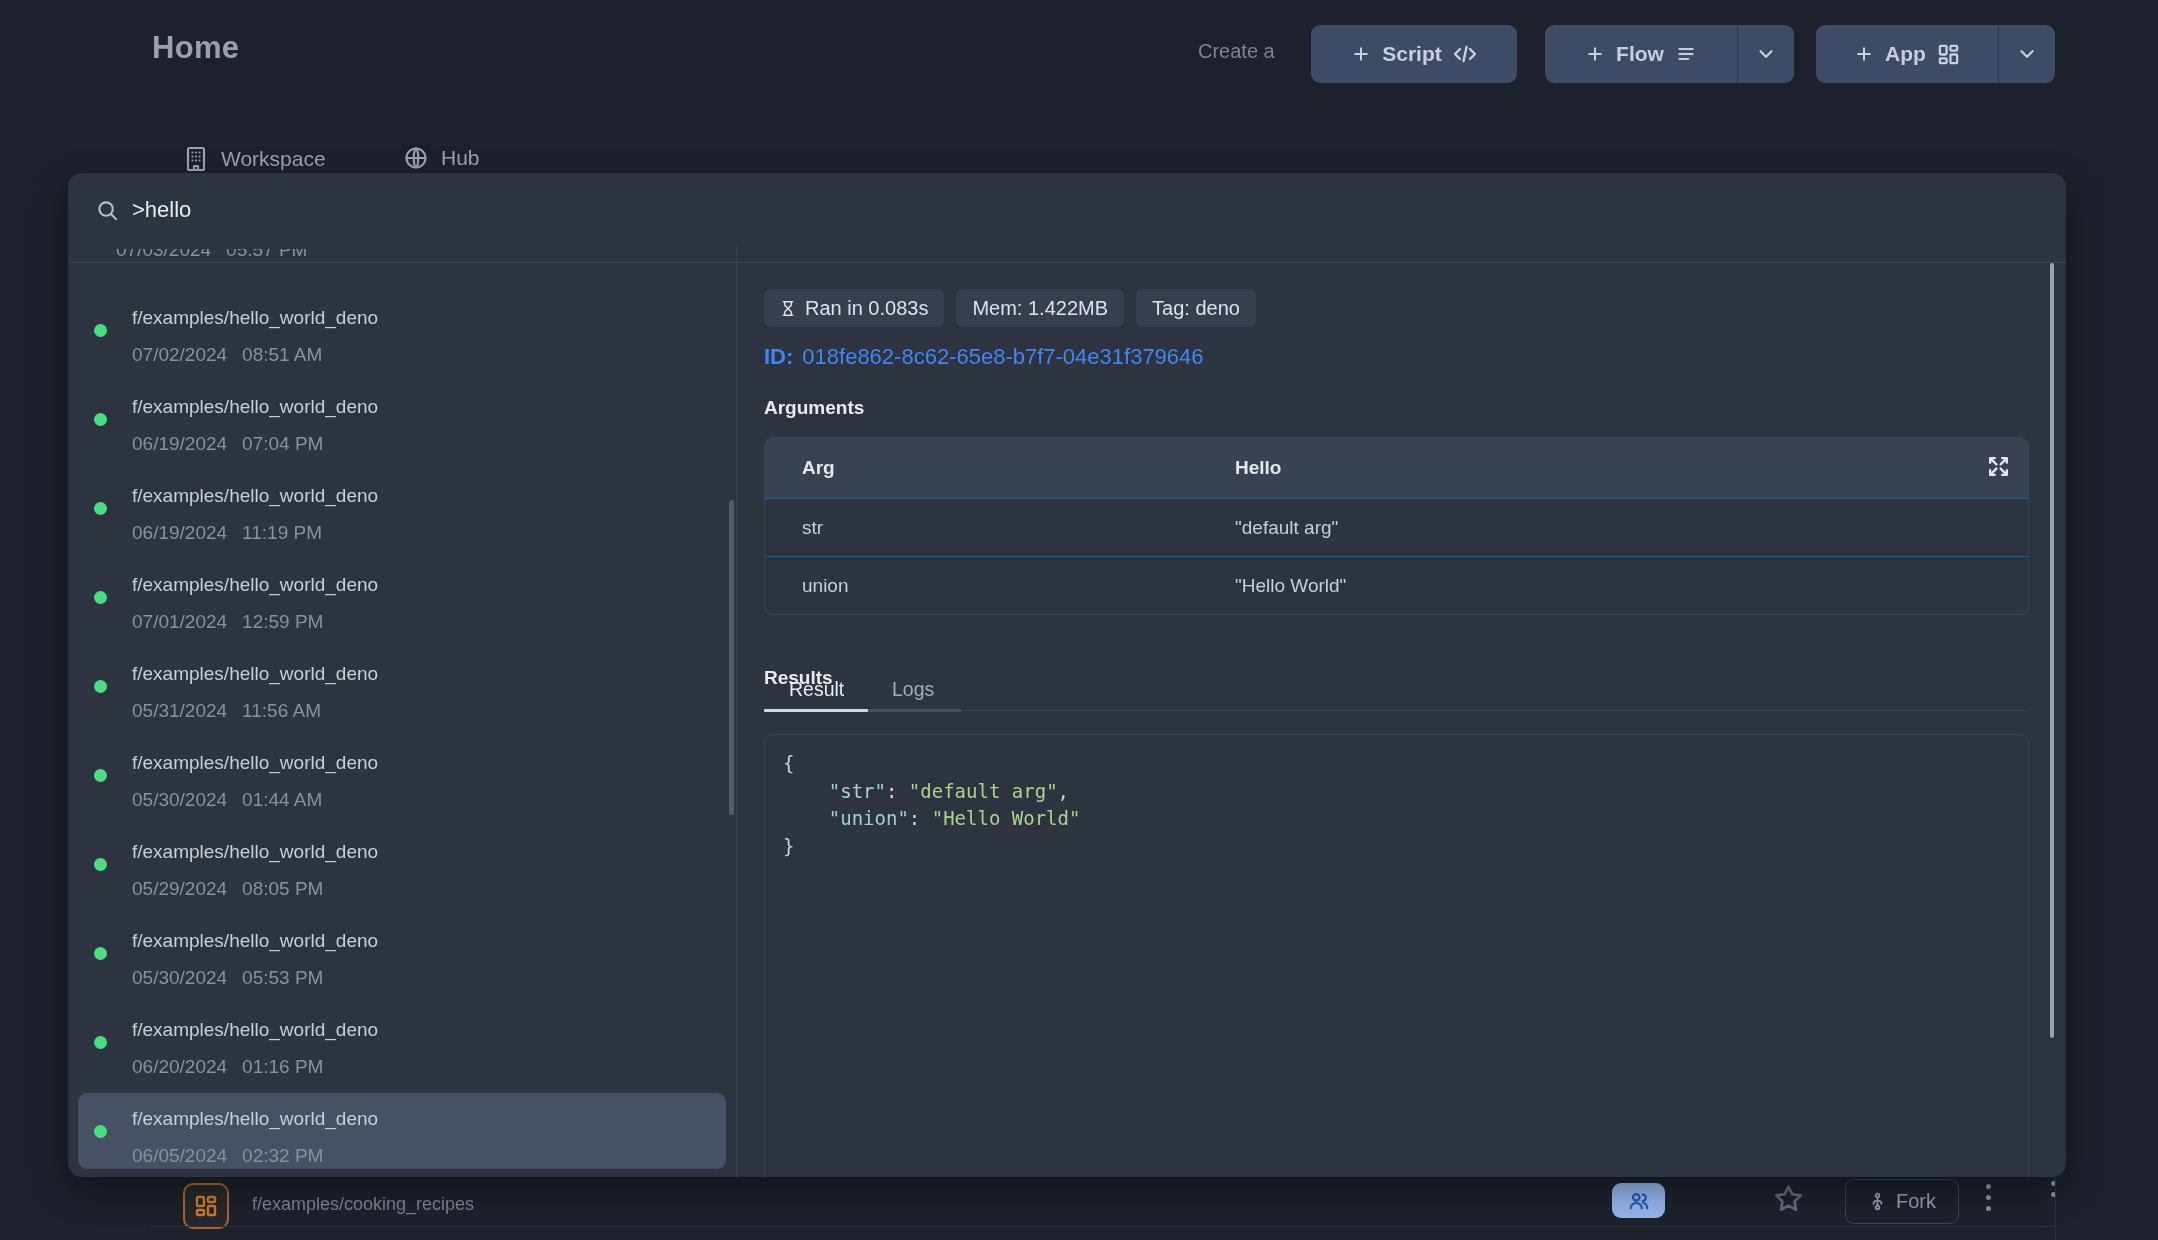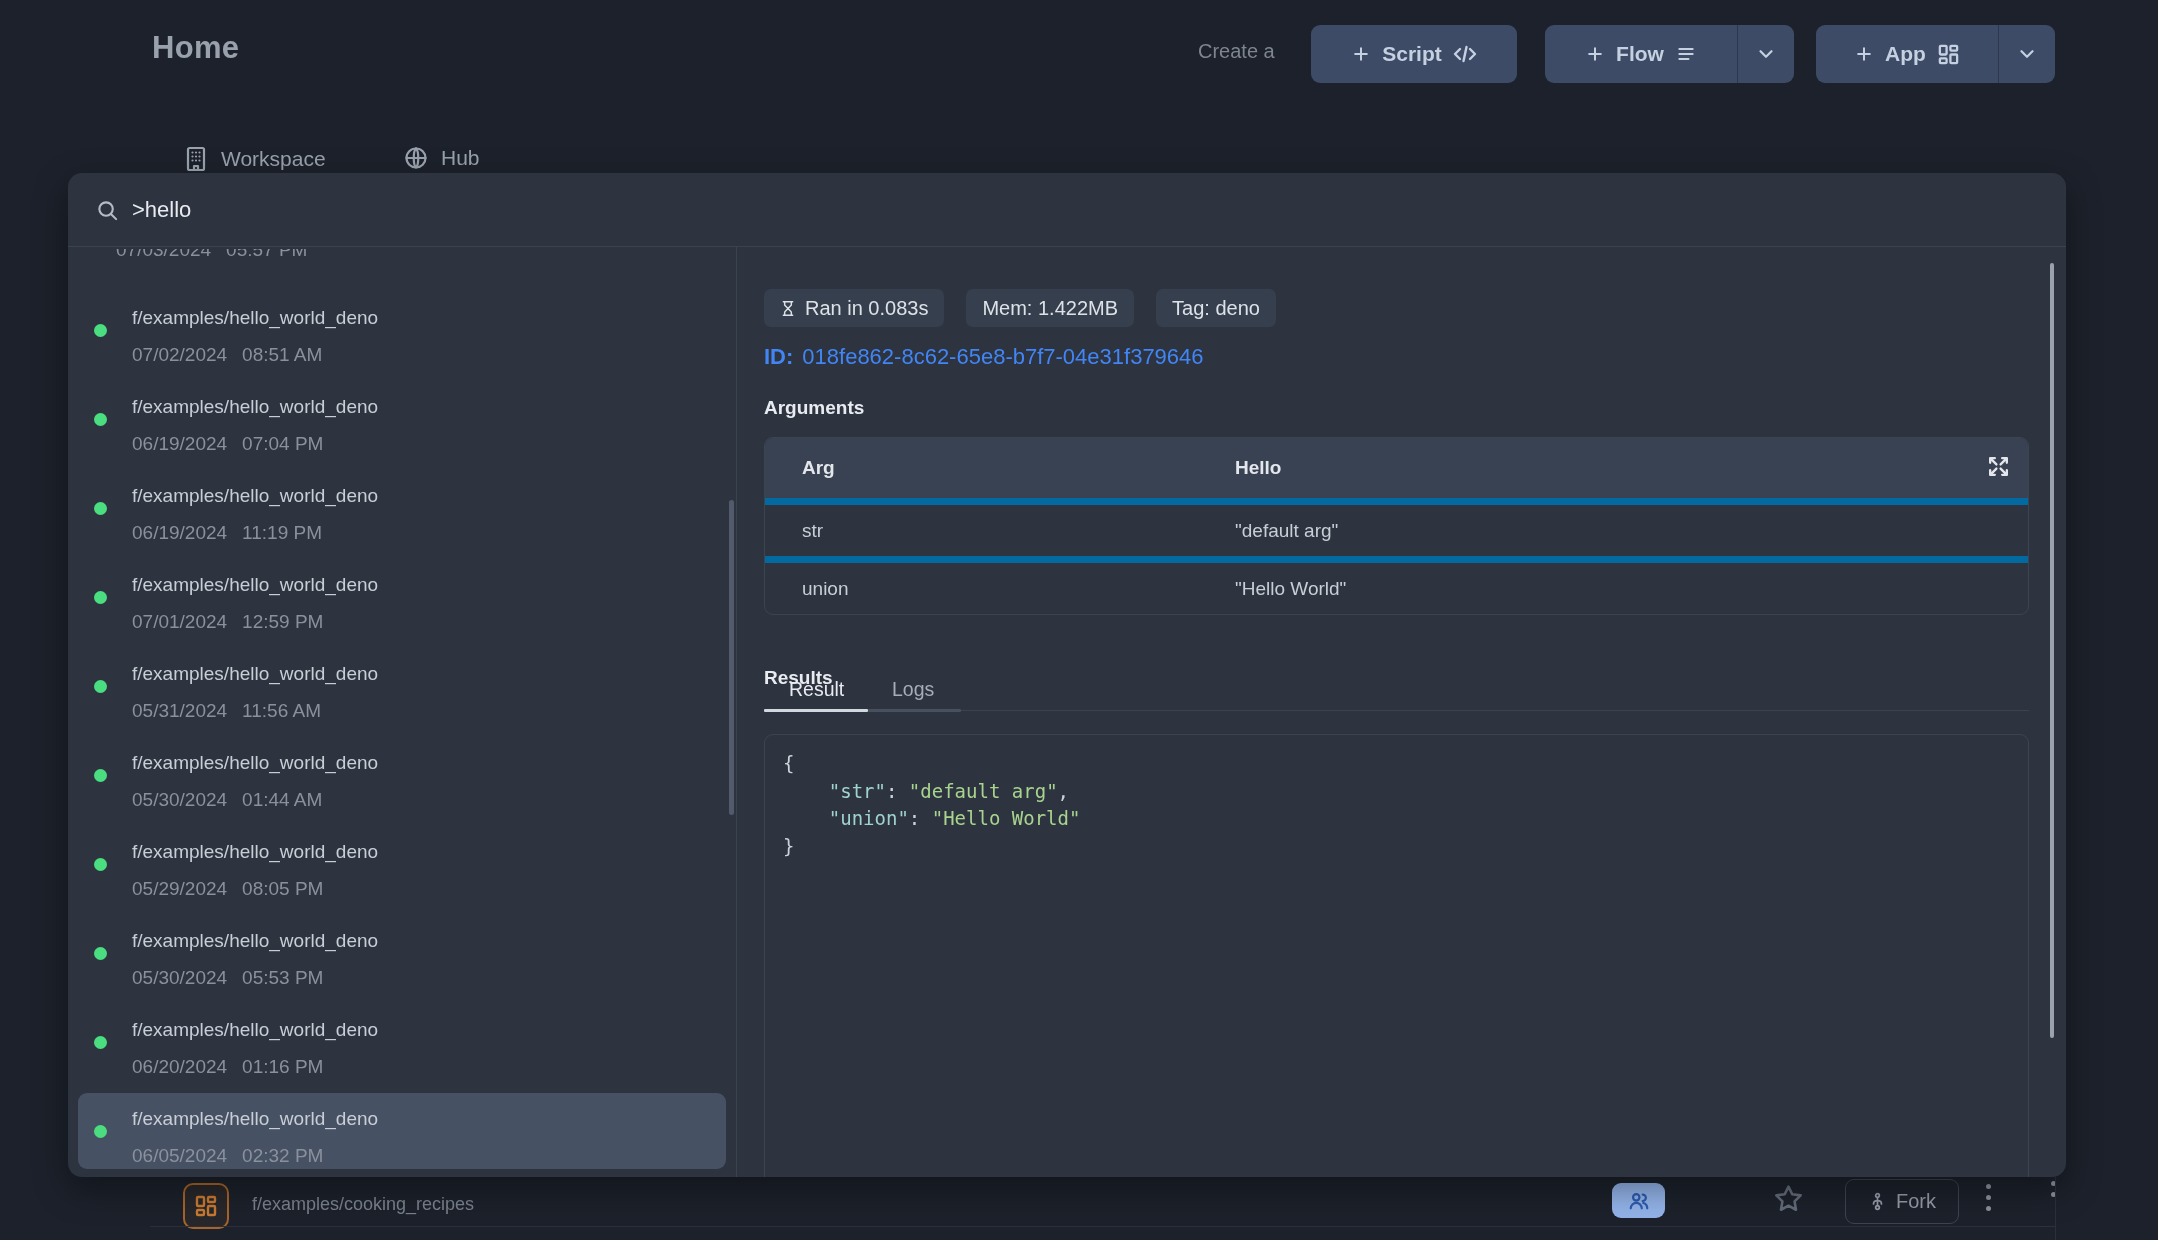--- a/index.html
+++ b/index.html
@@ -40,55 +40,55 @@
   .bg-kebab-far { position:absolute; left:2051px; top:1181px; width:5px; }
   .bg-divider-h { position:absolute; left:150px; top:1226px; width:1905px; height:1px; background:#2a303c; }
   .bg-divider-v { position:absolute; left:2055px; top:1177px; width:1px; height:63px; background:#2a303c; }
 
   
   .overlay {
     position:absolute; left:68px; top:173px; width:1998px; height:1004px;
     background:#2d3440; border-radius:14px; overflow:hidden; z-index:10;
     box-shadow:0 12px 34px rgba(0,0,0,.38);
   }
-  .search-row { position:absolute; left:0; top:0; right:0; height:74px; border-bottom:1px solid #3b4351; }
+  .search-row { position:absolute; left:0; top:0; right:0; height:90px; border-bottom:1px solid #3b4351; }
   .search-row .mag { position:absolute; left:28px; top:26px; }
   .search-input { position:absolute; left:64px; top:0; width:1700px; height:73px; background:transparent; border:none; outline:none;
     color:#e7eaee; font-size:22px; font-family:"Liberation Sans", sans-serif; }
 
   .overlay-body { position:absolute; left:0; top:74px; right:0; bottom:0; display:flex; }
   .run-list { position:relative; width:669px; border-right:1px solid #3b4351; overflow:hidden; }
   .run-partial { position:absolute; left:10px; top:2px; width:648px; height:15px; overflow:hidden; }
   .run-partial .t { position:absolute; left:38px; top:-10px; font-size:19px; color:#8a919d; white-space:nowrap; }
   .run-partial .t .date { margin-right:15px; }
 
   .run-item { position:absolute; left:10px; width:648px; height:76px; border-radius:9px; }
   .run-item.selected { background:#465164; }
   .run-dot { position:absolute; left:16px; top:32px; width:13px; height:13px; border-radius:50%; background:var(--success-green,#4ade80); }
   .run-title { position:absolute; left:54px; top:15px; font-size:19px; color:#c9ced6; }
   .run-time { position:absolute; left:54px; top:52px; font-size:19px; color:#8a919d; }
   .run-time .date { margin-right:15px; }
   .list-scrollthumb { position:absolute; right:2px; top:253px; width:5px; height:315px; border-radius:3px; background:#525b6b; }
 
   .detail { position:relative; flex:1; }
-  .badges { position:absolute; left:27px; top:42px; display:flex; gap:22px; }
+  .badges { position:absolute; left:27px; top:42px; display:flex; gap:12px; }
   .badge { height:38px; padding:0 16px; background:#363f4e; border-radius:7px; display:flex; align-items:center; gap:9px;
     color:#dde2e8; font-size:20px; }
   .id-row { position:absolute; left:27px; top:97px; font-size:22px; color:var(--accent-blue,#4285f4); }
   .id-row .id-label { font-weight:700; margin-right:9px; }
   .section-label { position:absolute; left:27px; font-size:19px; font-weight:700; color:#e8ebf0; }
   .args-label { top:150px; }
   .results-label { top:386px;margin-top:34px; }
 
   .args-table { position:absolute; left:27px; top:190px; width:1265px; border:1px solid #3c4452; border-radius:9px; overflow:hidden; }
   .args-header { position:relative; height:60px; background:#394252; display:flex; align-items:center; font-size:19px; font-weight:700; color:#e3e7ec; }
   .args-header .c1, .args-row .c1 { width:470px; padding-left:37px; }
   .args-header .c2, .args-row .c2 { flex:1; }
   .expand-btn { position:absolute; right:16px; top:14px; width:28px; height:28px; display:flex; align-items:center; justify-content:center; cursor:pointer; }
-  .args-row { height:58px; display:flex; align-items:center; font-size:19px; color:#c9ced6; border-top:7px solid #0369a1; }
+  .args-row { height:58px; display:flex; align-items:center; font-size:19px; color:#c9ced6; border-top:1px solid #0369a1; }
 
   .tabs { position:absolute; left:27px; top:428px; width:1265px; height:36px; border-bottom:1px solid #3b4351; }
   .tab-label { position:absolute; top:3px; font-size:19.5px; }
   .tab-result { left:25px; color:#e8ebf0; }
   .tab-logs { left:128px; color:#a6adb7; }
   .underline-active { position:absolute; left:0; bottom:-2px; width:104px; height:3px; background:#d3d8df; border-radius:1px; }
   .underline-logs { position:absolute; left:104px; bottom:-2px; width:93px; height:3px; background:#46505e; border-radius:1px; }
 
   .code-box { position:absolute; left:27px; top:487px; width:1265px; height:700px; border:1px solid #3c4452; border-radius:9px; padding:15px 18px; }
   .code-box pre { font-family:"DejaVu Sans Mono", monospace; font-size:19px; line-height:27.5px; color:#ced3da; }

